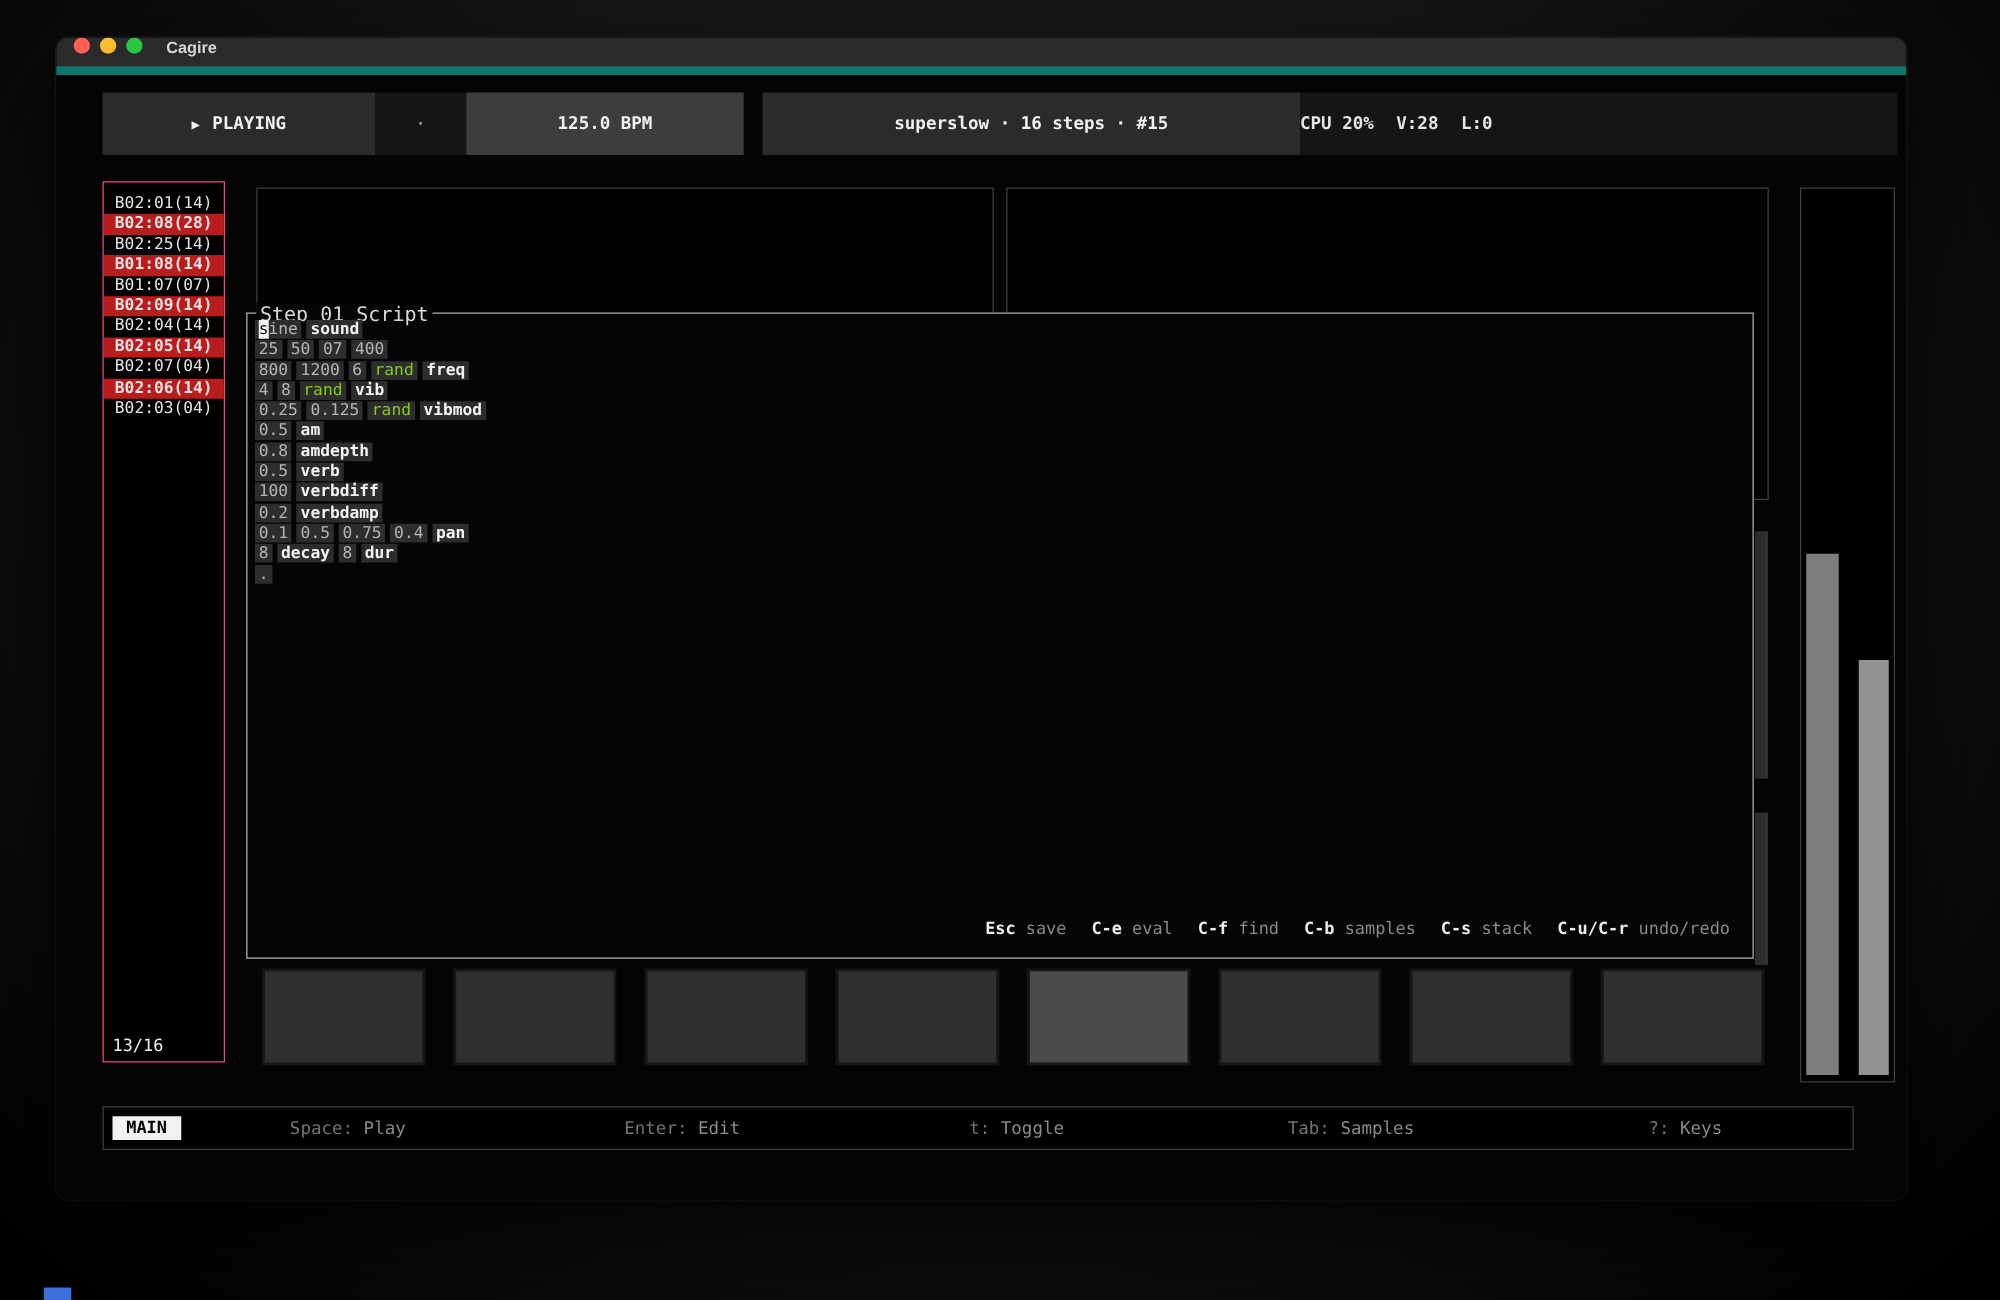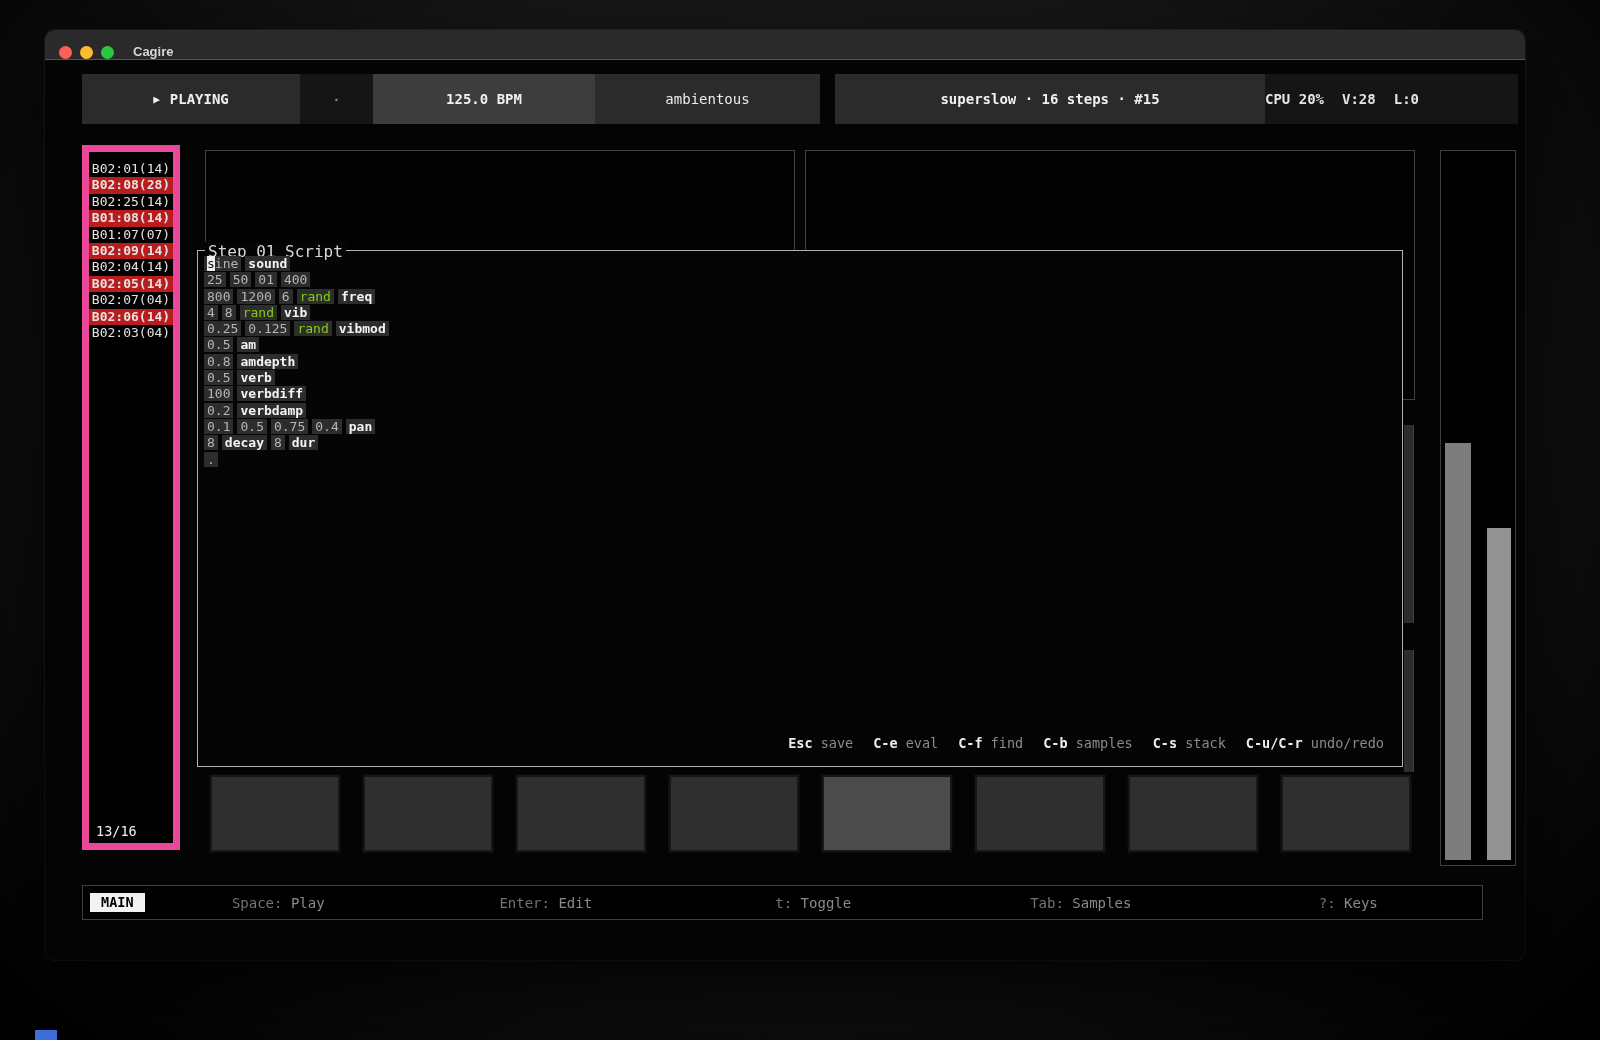--- a/index.html
+++ b/index.html
@@ -10,38 +10,38 @@
     font-family: "DejaVu Sans Mono", monospace;
   }
 
   .window {
     position:absolute; left:45px; top:30px; width:1480px; height:930px;
     background:#040404; border-radius:10px; overflow:hidden;
     box-shadow: 0 30px 80px rgba(0,0,0,.8), 0 0 0 1px rgba(255,255,255,.07);
   }
 
   
-  .titlebar { position:absolute; left:0; top:0; right:0; height:30px; background:#2a2a2b; display:flex; align-items:flex-end; border-bottom:1px solid #0f766e; }
+  .titlebar { position:absolute; left:0; top:0; right:0; height:30px; background:#2a2a2b; display:flex; align-items:flex-start; border-bottom:7px solid #0f766e; }
   .lights { display:flex; gap:8px; margin-left:14px; }
   .light { width:13px; height:13px; border-radius:50%; }
   .win-title { margin-left:19px; font-family:"Liberation Sans", sans-serif; font-size:13px; font-weight:bold; color:#d6d6d6; }
 
   
   .topbar { position:absolute; left:37px; top:44px; width:1436px; height:50px; display:flex; font-size:14px; font-weight:bold; color:#f0f0f0; }
   .seg { display:flex; align-items:center; justify-content:center; height:50px; }
   .seg-playing { width:218px; background:#2b2b2b; gap:10px; }
   .play-glyph { font-size:11px; position:relative; top:0px; }
   .seg-dot { width:73px; background:#151515; color:#8f8f8f; font-size:13px; }
   .seg-bpm { width:222px; background:#3d3d3d; }
   .seg-sound { width:225px; background:#2b2b2b; font-weight:normal; color:#ececec; }
   .seg-info { width:430px; background:#2b2b2b; margin-left:15px; font-weight:bold; }
   .seg-stats { flex:1; background:#151515; justify-content:flex-start; padding-right:36px; gap:18px; color:#e6e6e6; }
 
   
-  .sidebar { position:absolute; left:37px; top:115px; width:98px; height:705px; border:7px solid #ec4899; background:#000; }
+  .sidebar { position:absolute; left:37px; top:115px; width:98px; height:705px; border:1px solid #ec4899; background:#000; }
   .sb-items { padding-top:9px; }
   .sb-item { height:16.4px; line-height:16.4px; font-size:13px; color:#e3e3e3; text-align:center; white-space:pre; }
   .sb-item.alt { background:#b91c1c;font-weight:bold; }
   .sb-counter { position:absolute; left:7px; bottom:4px; font-size:13.5px; color:#efefef; }
 
   
   .panel { position:absolute; border:1px solid #3f3f3f; background:#020202; }
   .panel-a { left:160px; top:120px; width:590px; height:612px; }
   .panel-b { left:760px; top:120px; width:610px; height:250px; }
   .sliver { position:absolute; width:10px; background:#2d2d2d; border-right:1px solid #3f3f3f; }
@@ -97,21 +97,20 @@
     <div class="win-title">Cagire</div>
   </div>
 
   <div class="topbar">
     <div class="seg seg-playing">
       <span class="play-glyph">▶</span>
       <span>PLAYING</span>
     </div>
     <div class="seg seg-dot">·</div>
     <div class="seg seg-bpm">125.0 BPM</div>
-    <div class="seg seg-sound">ambientous</div>
     <div class="seg seg-info">superslow · 16 steps · #15</div>
     <div class="seg seg-stats">
       <span>CPU 20%</span>
       <span>V:28</span>
       <span>L:0</span>
     </div>
   </div>
 
   <div class="sidebar">
     <div class="sb-items">
@@ -137,21 +136,21 @@
 
   <div class="meter-panel">
       <div class="meter-bar m0" style="height: 417px; background: rgb(125, 125, 125);"></div>
       <div class="meter-bar m1" style="height: 332px; background: rgb(146, 146, 146);"></div>
     </div>
 
   <div class="popup">
     <div class="popup-title">Step 01 Script</div>
     <div class="ed-lines">
         <div class="ed-line"><span class="tok tok-num"><span class="cursor">s</span>ine</span><span class="tok tok-kw">sound</span></div>
-        <div class="ed-line"><span class="tok tok-num">25</span><span class="tok tok-num">50</span><span class="tok tok-num">01</span><span class="tok tok-num">400</span></div>
+        <div class="ed-line"><span class="tok tok-num">25</span><span class="tok tok-num">50</span><span class="tok tok-num">07</span><span class="tok tok-num">400</span></div>
         <div class="ed-line"><span class="tok tok-num">800</span><span class="tok tok-num">1200</span><span class="tok tok-num">6</span><span class="tok tok-mod">rand</span><span class="tok tok-kw">freq</span></div>
         <div class="ed-line"><span class="tok tok-num">4</span><span class="tok tok-num">8</span><span class="tok tok-mod">rand</span><span class="tok tok-kw">vib</span></div>
         <div class="ed-line"><span class="tok tok-num">0.25</span><span class="tok tok-num">0.125</span><span class="tok tok-mod">rand</span><span class="tok tok-kw">vibmod</span></div>
         <div class="ed-line"><span class="tok tok-num">0.5</span><span class="tok tok-kw">am</span></div>
         <div class="ed-line"><span class="tok tok-num">0.8</span><span class="tok tok-kw">amdepth</span></div>
         <div class="ed-line"><span class="tok tok-num">0.5</span><span class="tok tok-kw">verb</span></div>
         <div class="ed-line"><span class="tok tok-num">100</span><span class="tok tok-kw">verbdiff</span></div>
         <div class="ed-line"><span class="tok tok-num">0.2</span><span class="tok tok-kw">verbdamp</span></div>
         <div class="ed-line"><span class="tok tok-num">0.1</span><span class="tok tok-num">0.5</span><span class="tok tok-num">0.75</span><span class="tok tok-num">0.4</span><span class="tok tok-kw">pan</span></div>
         <div class="ed-line"><span class="tok tok-num">8</span><span class="tok tok-kw">decay</span><span class="tok tok-num">8</span><span class="tok tok-kw">dur</span></div>

